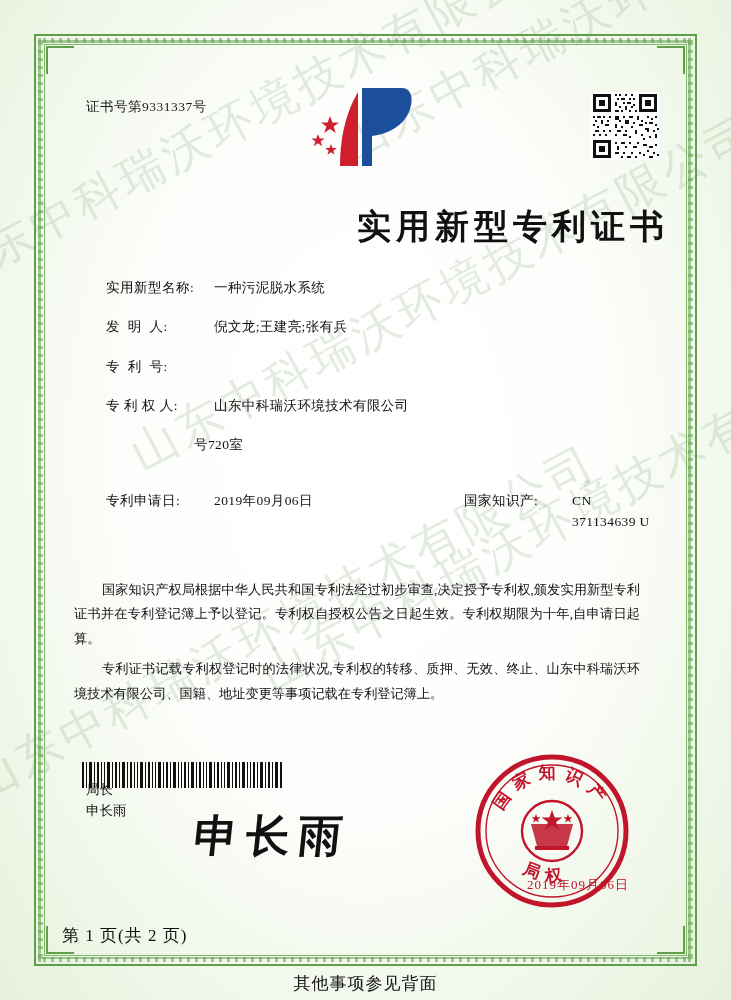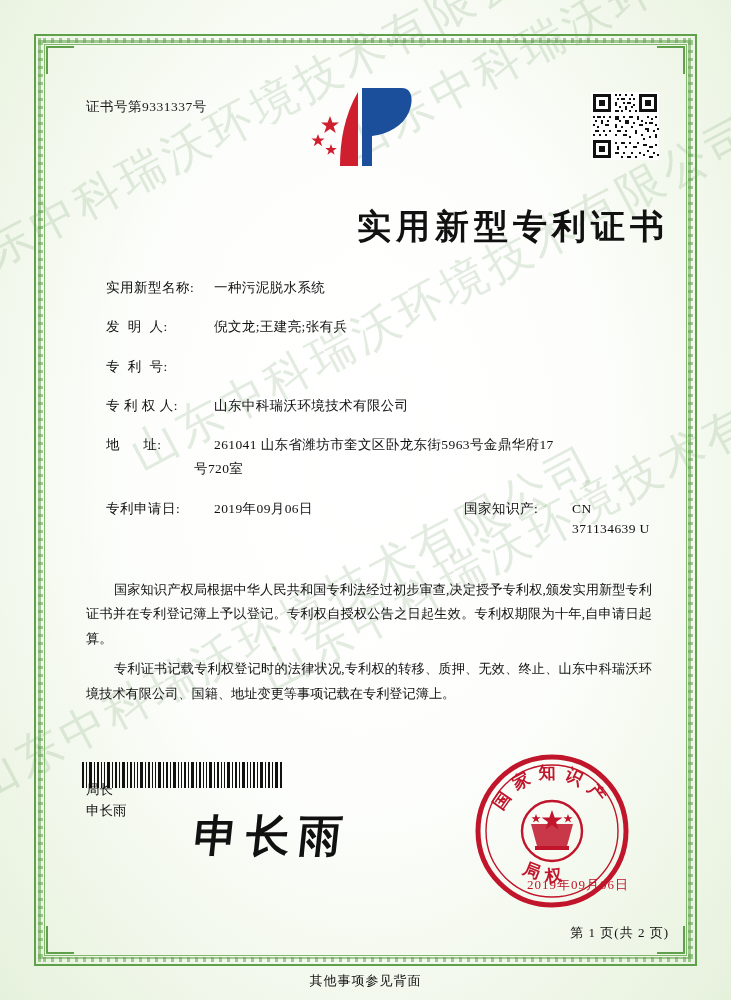--- a/index.html
+++ b/index.html
@@ -183,21 +183,21 @@
     letter-spacing: 0.4px;
   }
   .addr-second {
     margin-left: 108px;
     letter-spacing: 0.4px;
   }
 
   
   .paragraphs {
     position: absolute;
-    left: 24px;
+    left: 12px;
     top: 516px;
     width: 566px;
     font-size: 13.2px;
     line-height: 1.85;
     color: #111;
     text-align: justify;
   }
   .paragraphs p {
     margin: 0 0 6px 0;
     text-indent: 28px;
@@ -246,33 +246,33 @@
     right: 40px;
     top: 814px;
     font-size: 13px;
     color: #c0152a;
     letter-spacing: 1px;
   }
 
   
   .page-num {
     position: absolute;
-    left: 0; right: 0;
+    left: 0; right: 13px;
     top: 862px;
-    text-align: right;
-    font-size: 13px;
+    text-align: left;
+    font-size: 17px;
     color: #111;
     letter-spacing: 1px;
   }
   .footnote {
     position: absolute;
     left: 0; right: 0;
     top: 972px;
     text-align: center;
-    font-size: 13px;
+    font-size: 17px;
     color: #111;
     letter-spacing: 1px;
   }
 </style>
 </head>
 <body>
 
 <div class="page">
 
   <div class="watermark-layer">
@@ -439,25 +439,21 @@
       <div class="field-row">
         <div class="field-label">专  利  号:</div>
       </div>
 
 
       <div class="field-row">
         <div class="field-label">专 利 权 人:</div>
         <div class="field-value">山东中科瑞沃环境技术有限公司</div>
       </div>
 
-      <div class="field-row" style="margin-bottom:4px;">
-        <div class="field-label">地      址:</div>
-        <div class="field-value">261041  山东省潍坊市奎文区卧龙东街5963号金鼎华府17</div>
-      </div>
-      <div class="addr-second" style="margin-bottom:19px;">号720室</div>
+      <div class="addr-second" style="margin-bottom:36px;">号720室</div>
 
       <div class="field-row two-col">
         <div class="field-label">专利申请日:</div>
         <div class="field-value">2019年09月06日</div>
         <div class="field-label2">国家知识产:</div>
         <div class="field-value2">CN 371134639 U</div>
       </div>
 
     </div>
 

